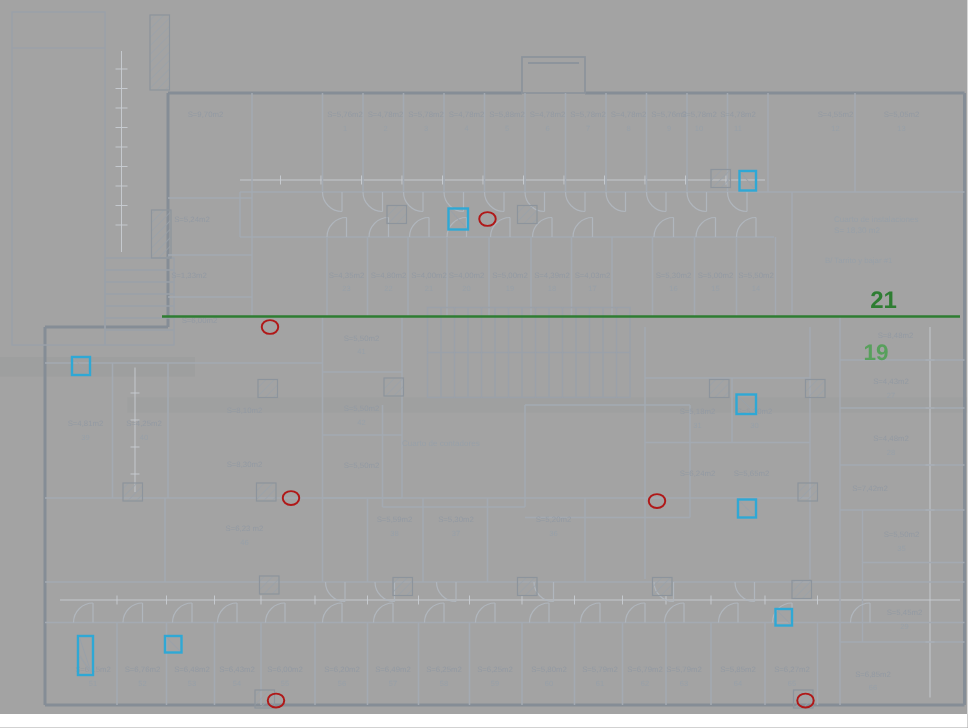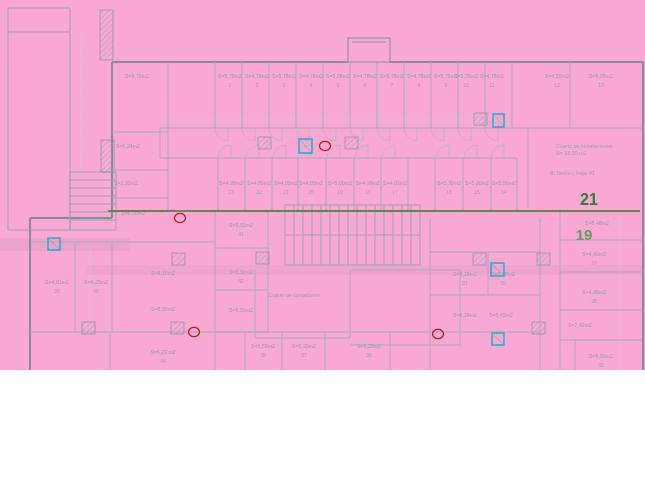--- a/index.html
+++ b/index.html
@@ -1,16 +1,16 @@
 <!DOCTYPE html>
 <html><head>
 <meta charset="utf-8">
 <style>
   html,body{margin:0;padding:0;background:#ffffff;}
-  .canvas{position:relative;width:645px;height:370px;background:#f9a8d4;overflow:hidden;
+  .canvas{position:relative;width:645px;height:476px;background:#a3a3a3;overflow:hidden;
           font-family:"Liberation Sans", sans-serif;}
   svg text{font-family:"Liberation Sans", sans-serif;}
   .room-label{fill:#939aa3;font-size:5.2px;}
   .room-num{fill:#98a0a8;font-size:5px;}
   .special-text{fill:#98a0a8;}
   .green-label{font-weight:bold;}
 </style>
 </head>
 <body>
 

